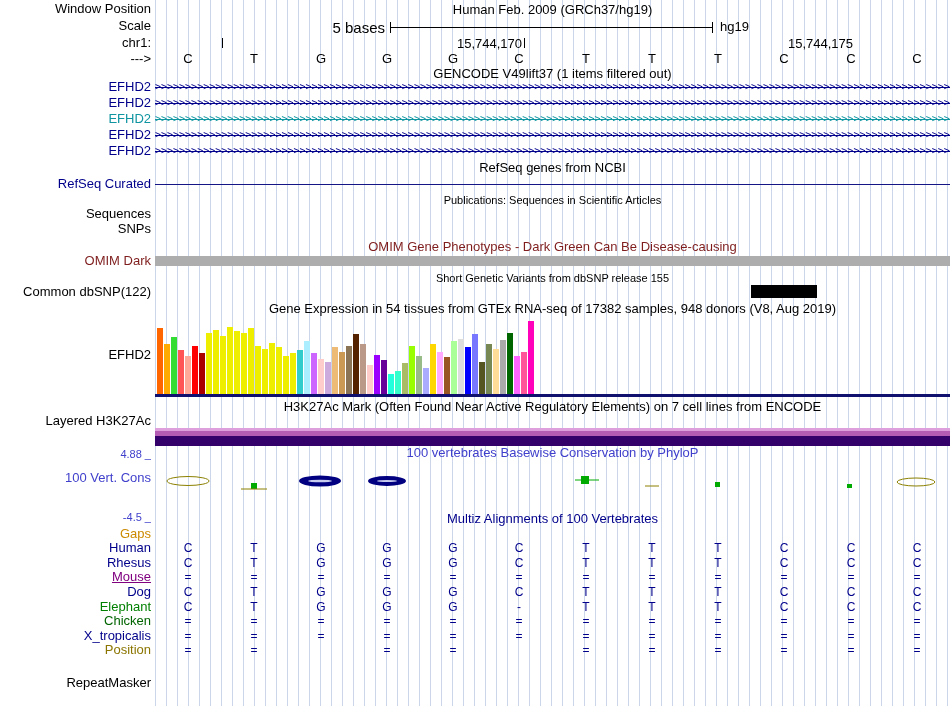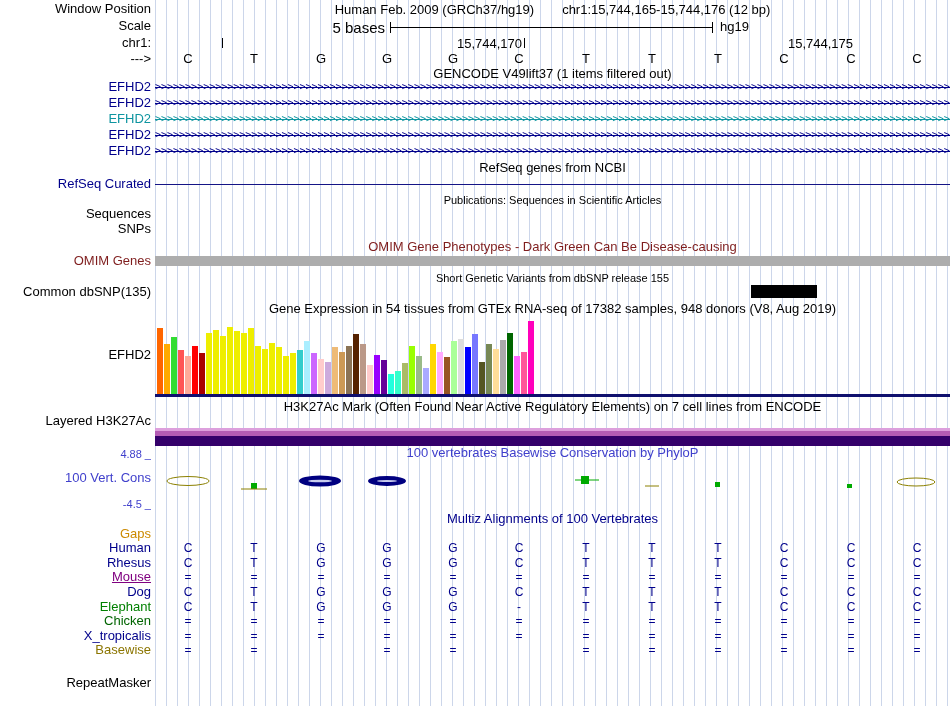--- a/index.html
+++ b/index.html
@@ -42,21 +42,20 @@
 </style>
 </head>
 <body>
 
 <div id="browser">
   <div class="gridlines"></div>
 
   <div class="label" style="top:2px">Window Position</div>
   <div id="assembly-row">
     <span>Human Feb. 2009 (GRCh37/hg19)</span>
-    <span>chr1:15,744,165-15,744,176 (12 bp)</span>
   </div>
 
   <div class="label" style="top:19px">Scale</div>
   <div id="scale-5bases">5 bases</div>
   <div id="scale-bar">
     <div class="sb-line"></div>
     <div class="sb-tick sb-left"></div>
     <div class="sb-tick sb-right"></div>
   </div>
   <div id="scale-hg19">hg19</div>
@@ -104,25 +103,25 @@
 
   <div class="ctitle" style="top:161px">RefSeq genes from NCBI</div>
   <div class="label blue" style="top:177px">RefSeq Curated</div>
   <div id="refseq-line"></div>
 
   <div class="ctitle small" style="top:193px">Publications: Sequences in Scientific Articles</div>
   <div class="label" style="top:207px">Sequences</div>
   <div class="label" style="top:222px">SNPs</div>
 
   <div class="ctitle green" style="top:240px">OMIM Gene Phenotypes - Dark Green Can Be Disease-causing</div>
-  <div class="label green" style="top:254px">OMIM Genes</div>
+  <div class="label green" style="top:254px">OMIM Dark</div>
   <div id="omim-bar"></div>
 
   <div class="ctitle small" style="top:271px">Short Genetic Variants from dbSNP release 155</div>
-  <div class="label" style="top:285px">Common dbSNP(135)</div>
+  <div class="label" style="top:285px">Common dbSNP(122)</div>
   <div id="dbsnp-bar"></div>
 
   <div class="ctitle" style="top:302px">Gene Expression in 54 tissues from GTEx RNA-seq of 17382 samples, 948 donors (V8, Aug 2019)</div>
   <div class="label" style="top:348px">EFHD2</div>
   <div id="gtex-bars">
       <div class="gtex-bar" style="background: rgb(255, 102, 0); height: 66px;"></div>
       <div class="gtex-bar" style="background: rgb(255, 170, 0); height: 50px;"></div>
       <div class="gtex-bar" style="background: rgb(51, 221, 51); height: 57px;"></div>
       <div class="gtex-bar" style="background: rgb(255, 85, 85); height: 44px;"></div>
       <div class="gtex-bar" style="background: rgb(255, 170, 153); height: 38px;"></div>
@@ -180,21 +179,21 @@
 
   <div class="ctitle" style="top:400px">H3K27Ac Mark (Often Found Near Active Regulatory Elements) on 7 cell lines from ENCODE</div>
   <div class="label" style="top:414px">Layered H3K27Ac</div>
   <div id="h3k-band1"></div>
   <div id="h3k-band2"></div>
   <div id="h3k-band3"></div>
 
   <div class="label consblue small" style="top:447px">4.88 _</div>
   <div class="ctitle consblue" style="top:446px">100 vertebrates Basewise Conservation by PhyloP</div>
   <div class="label consblue" style="top:471px">100 Vert. Cons</div>
-  <div class="label consblue small" style="top:497px">-4.5 _</div>
+  <div class="label consblue small" style="top:510px">-4.5 _</div>
   <svg id="cons-svg">
       <ellipse cx="33" cy="21" rx="21" ry="4.5" fill="none" stroke="#8B8000" stroke-width="1"></ellipse>
       <rect x="96" y="23" width="6" height="6" fill="#00AA00"></rect>
       <line x1="86" y1="29" x2="112" y2="29" fill="none" stroke="#8B8000" stroke-width="1"></line>
       <ellipse cx="165" cy="21" rx="21" ry="5.5" fill="#000080"></ellipse>
       <ellipse cx="165" cy="21" rx="12" ry="1.3" fill="#C8CCEE"></ellipse>
       <ellipse cx="232" cy="21" rx="19" ry="5" fill="#000080"></ellipse>
       <ellipse cx="232" cy="21" rx="10" ry="1.1" fill="#C8CCEE"></ellipse>
       <rect x="426" y="16" width="8" height="8" fill="#00AA00"></rect>
       <line x1="420" y1="20" x2="444" y2="20" fill="none" stroke="#00AA00" stroke-width="1"></line>
@@ -306,21 +305,21 @@
         <span class="base-cell" style="left: 199px;">=</span>
         <span class="base-cell" style="left: 265px;">=</span>
         <span class="base-cell" style="left: 331px;">=</span>
         <span class="base-cell" style="left: 398px;">=</span>
         <span class="base-cell" style="left: 464px;">=</span>
         <span class="base-cell" style="left: 530px;">=</span>
         <span class="base-cell" style="left: 596px;">=</span>
         <span class="base-cell" style="left: 663px;">=</span>
         <span class="base-cell" style="left: 729px;">=</span>
       </div>
-      <div class="label mz-label" style="top: 643px; color: rgb(139, 117, 0);">Basewise</div>
+      <div class="label mz-label" style="top: 643px; color: rgb(139, 117, 0);">Position</div>
       <div class="mz-row" style="top: 643px; color: rgb(0, 0, 139);">
         <span class="base-cell" style="left: 0px;">=</span>
         <span class="base-cell" style="left: 66px;">=</span>
         <span class="base-cell" style="left: 199px;">=</span>
         <span class="base-cell" style="left: 265px;">=</span>
         <span class="base-cell" style="left: 398px;">=</span>
         <span class="base-cell" style="left: 464px;">=</span>
         <span class="base-cell" style="left: 530px;">=</span>
         <span class="base-cell" style="left: 596px;">=</span>
         <span class="base-cell" style="left: 663px;">=</span>

